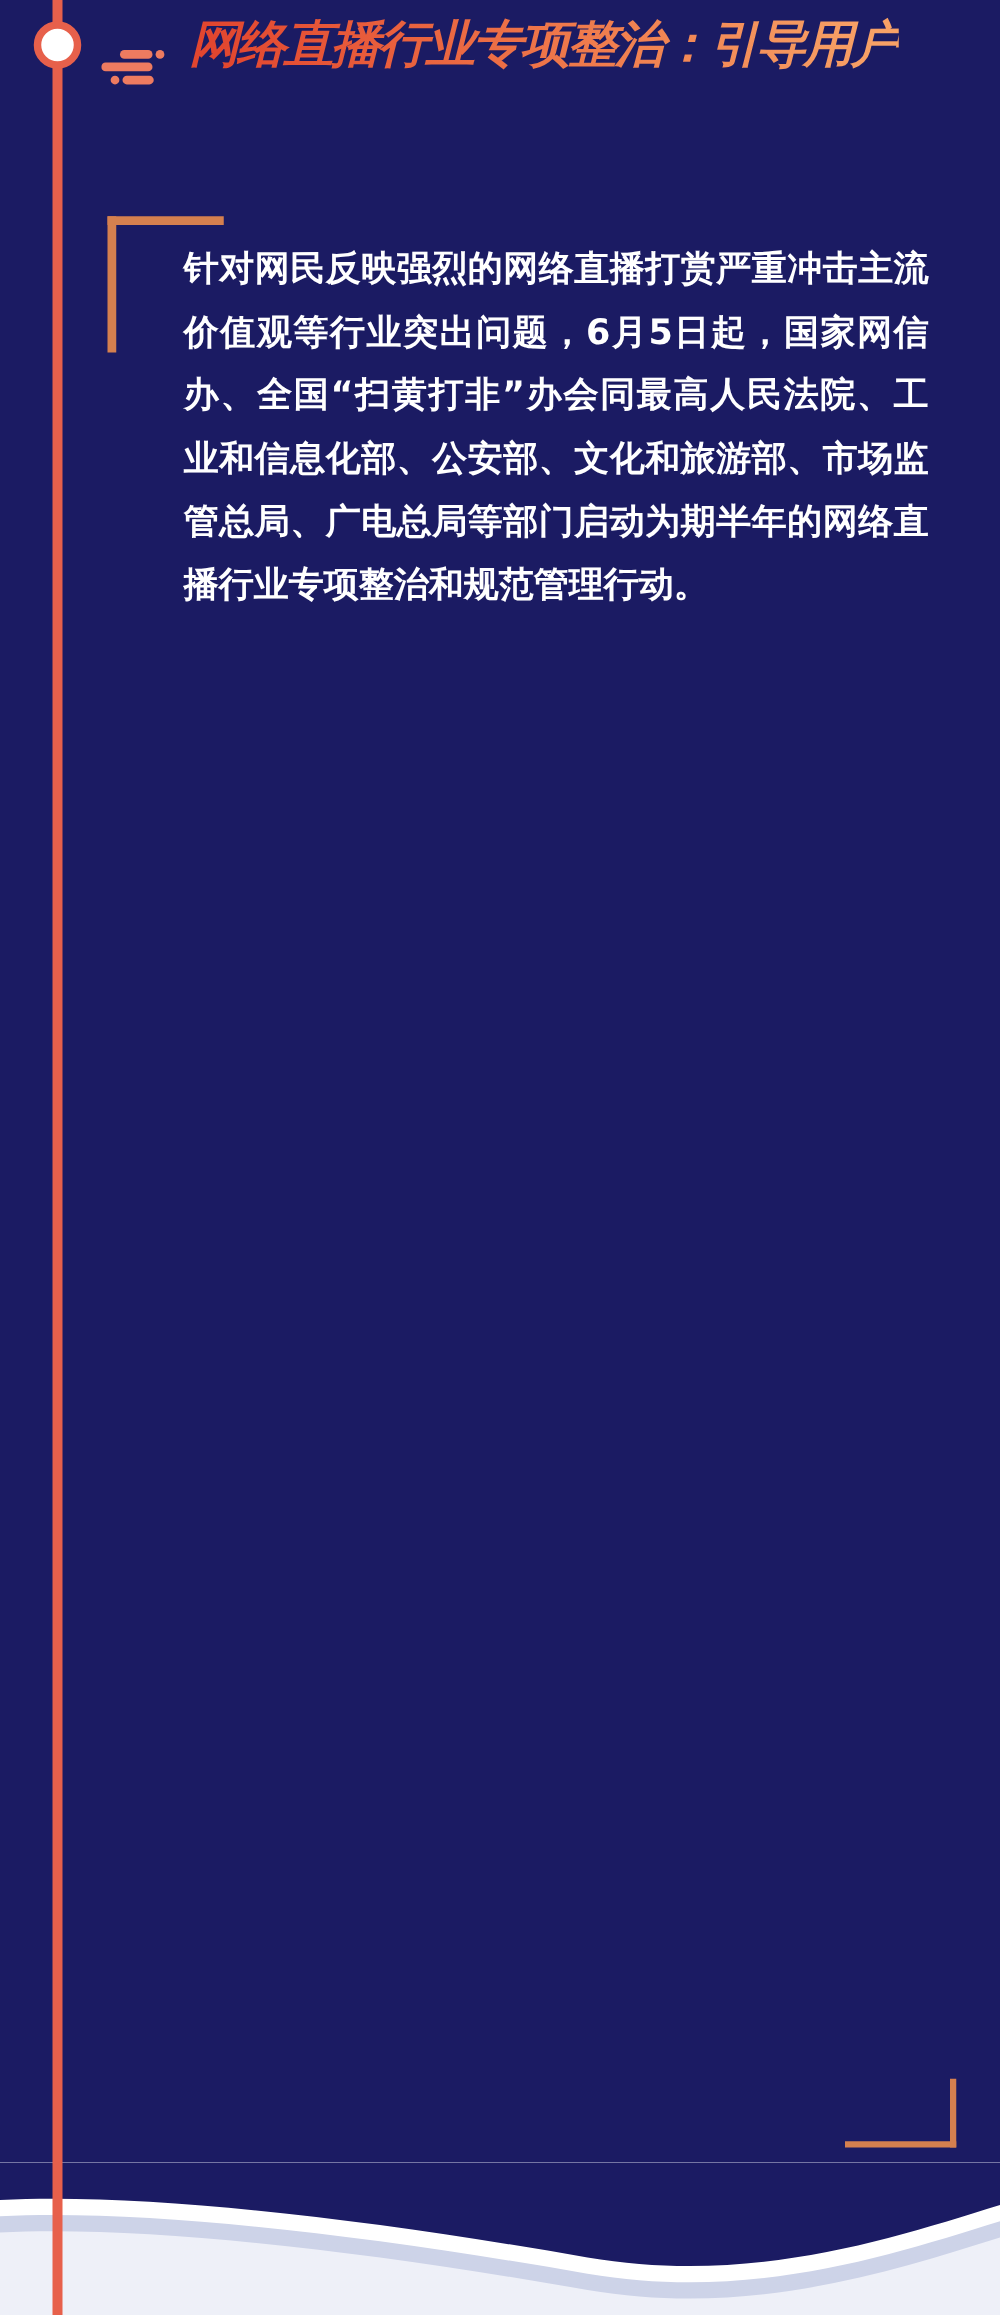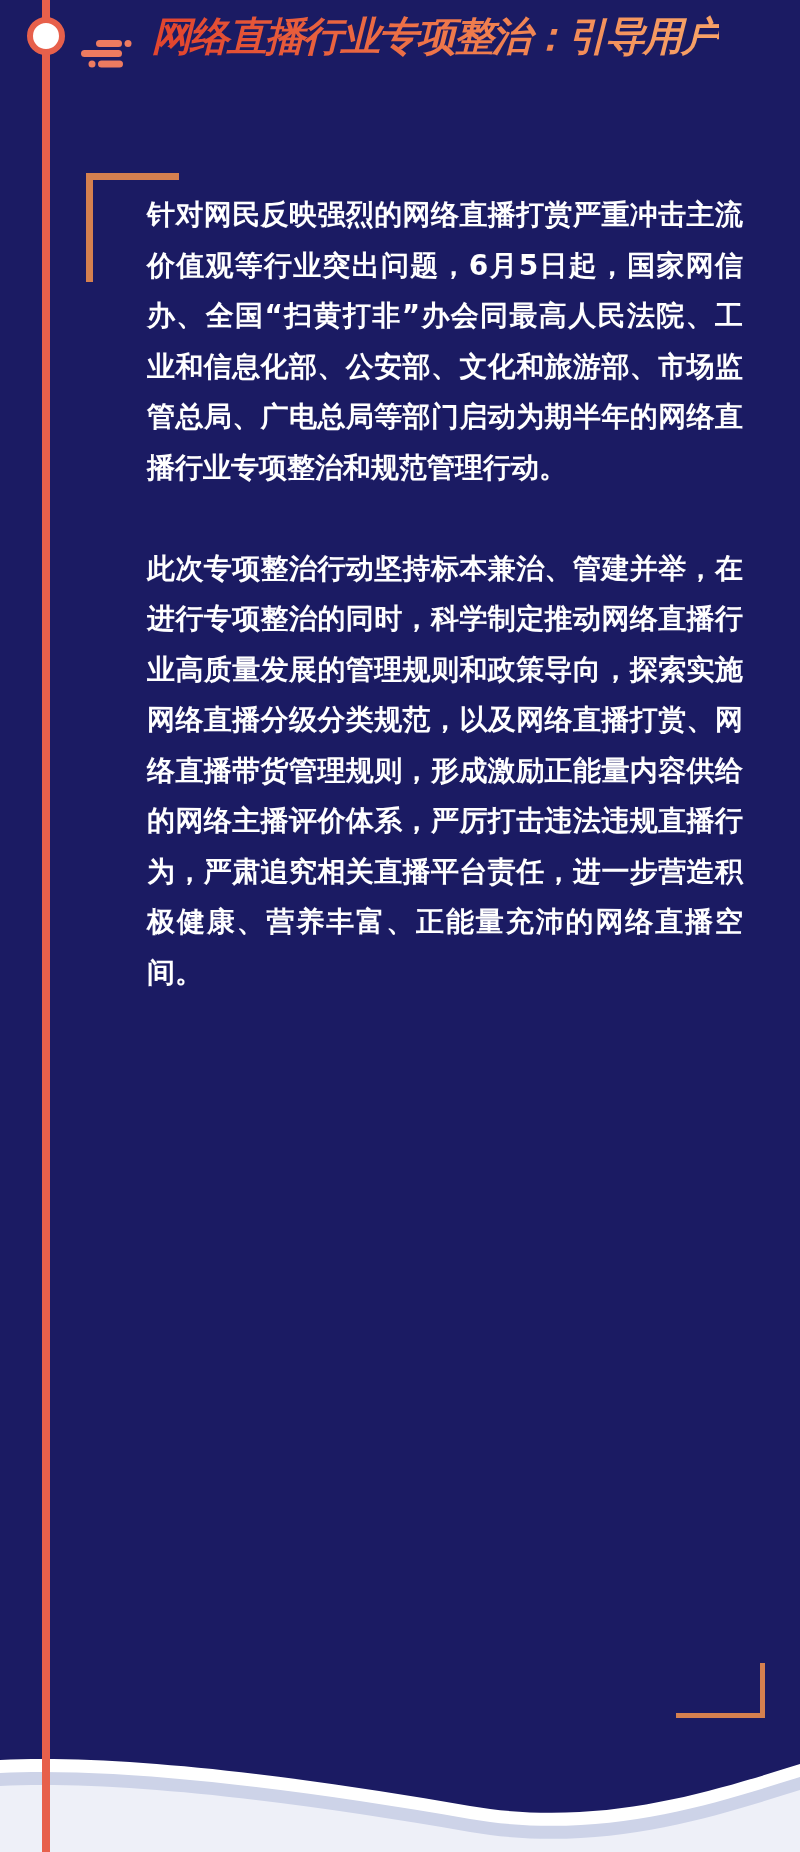--- a/index.html
+++ b/index.html
@@ -80,21 +80,20 @@
       </svg>
       <span class="title-text">网络直播行业专项整治：引导用户</span>
     </div>
   </header>
 
   <div class="bracket open"></div>
   <div class="bracket close"></div>
 
   <main class="body-text">
     <p>针对网民反映强烈的网络直播打赏严重冲击主流价值观等行业突出问题，6月5日起，国家网信办、全国“扫黄打非”办会同最高人民法院、工业和信息化部、公安部、文化和旅游部、市场监管总局、广电总局等部门启动为期半年的网络直播行业专项整治和规范管理行动。</p>
-    <p>此次专项整治行动坚持标本兼治、管建并举，在进行专项整治的同时，科学制定推动网络直播行业高质量发展的管理规则和政策导向，探索实施网络直播分级分类规范，以及网络直播打赏、网络直播带货管理规则，形成激励正能量内容供给的网络主播评价体系，严厉打击违法违规直播行为，严肃追究相关直播平台责任，进一步营造积极健康、营养丰富、正能量充沛的网络直播空间。</p>
   </main>
 
   <svg class="wave" width="800" height="122" viewBox="0 0 800 122" preserveAspectRatio="none">
     <rect x="0" y="0" width="800" height="122" fill="#eef0f8"></rect>
     <path d="M0,56 C120,50 300,72 470,102 C600,124 710,88 800,60 L800,0 L0,0 Z" fill="#cdd3e8"></path>
     <path d="M0,43 C120,37 300,59 470,89 C600,111 710,75 800,47 L800,0 L0,0 Z" fill="#ffffff"></path>
     <path d="M0,30 C120,24 300,46 470,76 C600,98 710,62 800,34 L800,0 L0,0 Z" fill="#1b1b63"></path>
   </svg>
 
 </div>

